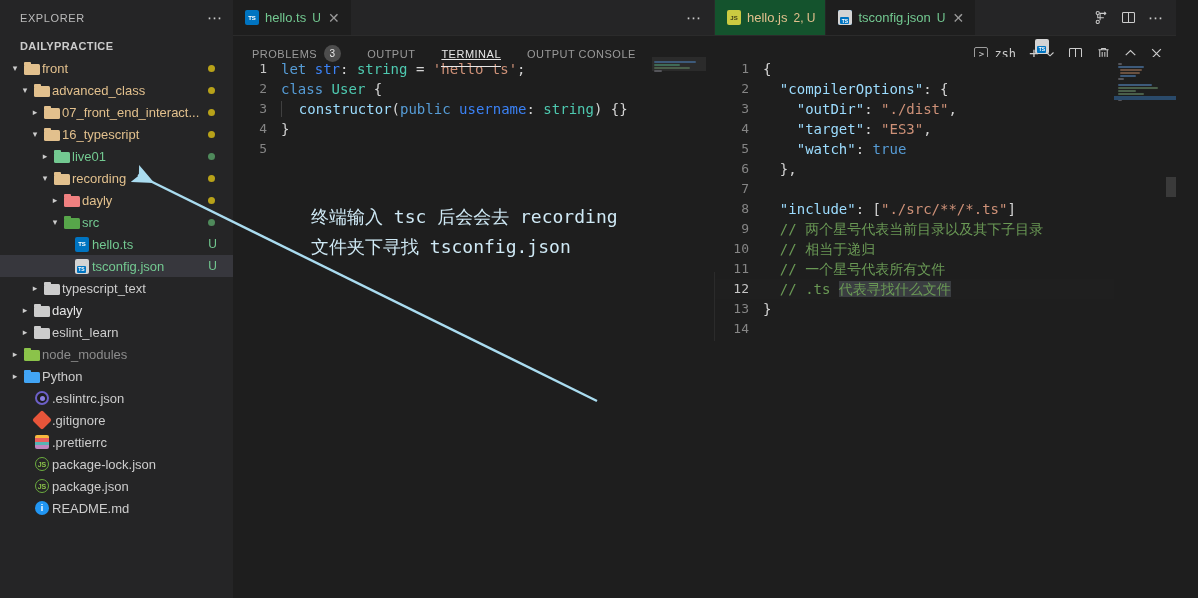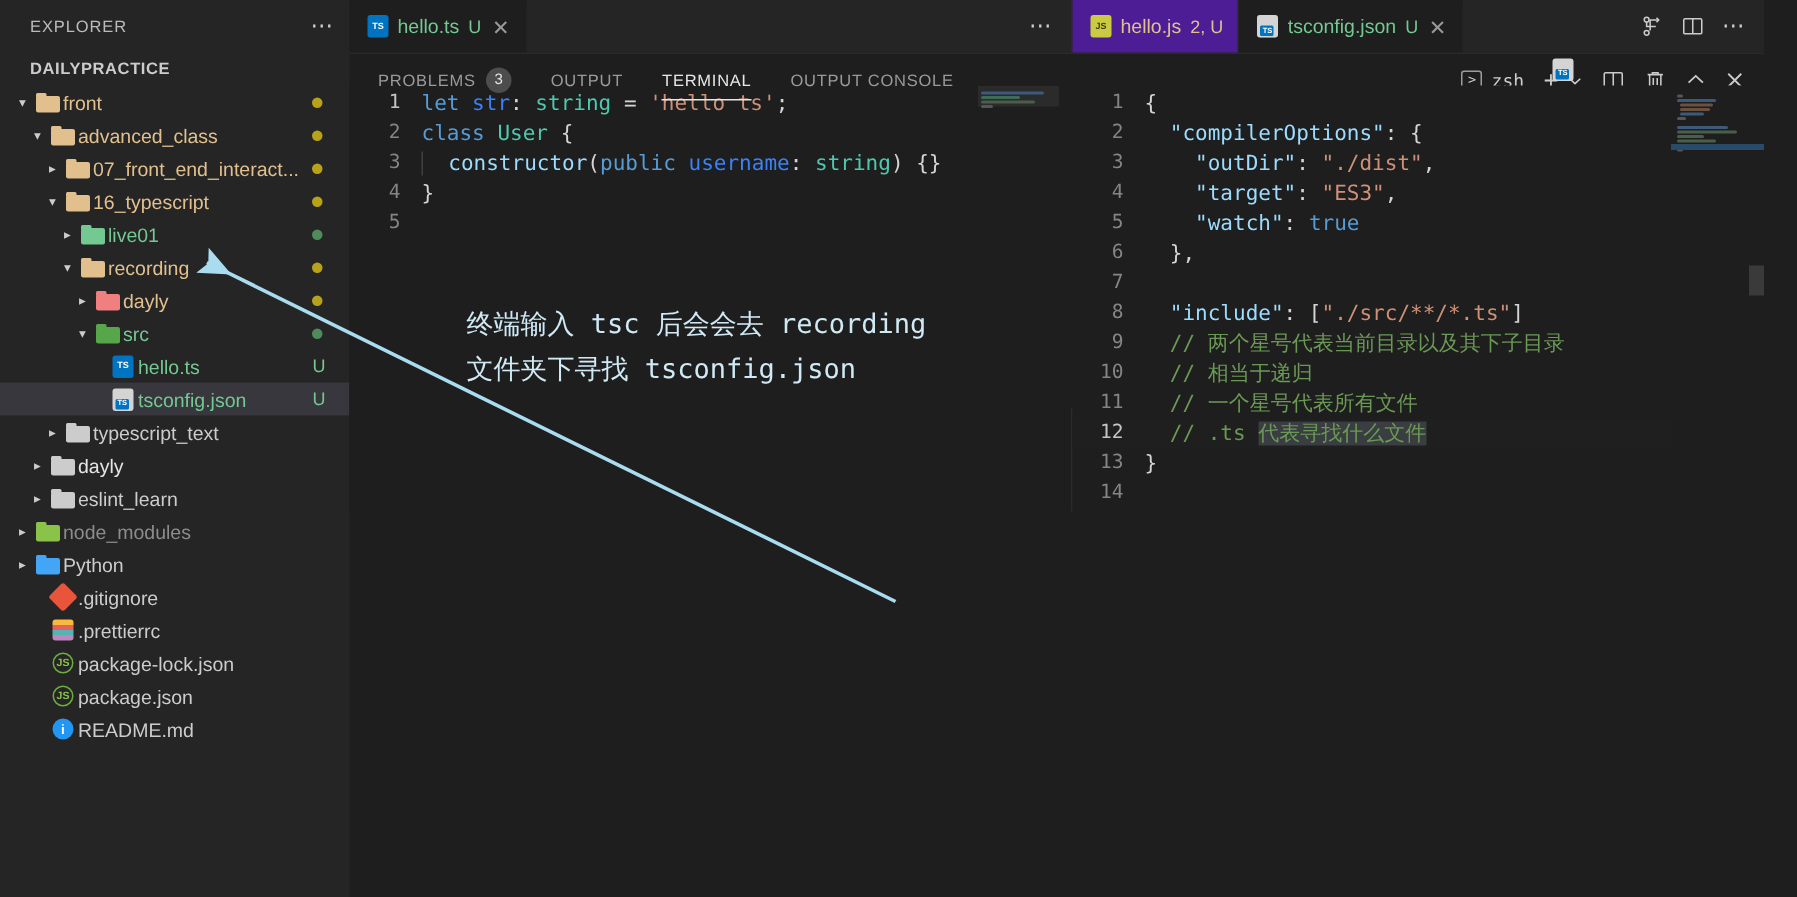--- a/index.html
+++ b/index.html
@@ -60,21 +60,21 @@
   
   .editors{ flex:1 1 auto; display:flex; flex-direction:column; background:#1e1e1e; }
   .toprow{ display:flex; height:35px; }
   .pane{ display:flex; flex-direction:column; }
   .paneL{ width:482px; flex:0 0 482px; border-right:1px solid #2b2b2b; }
   .paneR{ flex:1 1 auto; }
 
   .tabbar{ height:35px; display:flex; align-items:stretch; background:#252526; position:relative; }
   .tab{
     display:flex; align-items:center; gap:6px; padding:0 10px 0 12px;
-    font-size:13px; background:#4c1d95; color:#9a9a9a; cursor:pointer;
+    font-size:13px; background:#14532d; color:#9a9a9a; cursor:pointer;
     border-right:1px solid #252526; position:relative; max-width:240px;
   }
   .tab.active{ background:#1e1e1e; color:#ffffff; }
   .tab.active:after{ content:""; position:absolute; left:0; right:0; top:0; height:1px; background:#1e1e1e;}
   .tab .tname{ color:#73c991; }
   .tab.jsname .tname{ color:#e2c08d; }
   .tab .st{ color:#73c991; font-size:12px; }
   .tab .st.mod{ color:#e2c08d; }
   .tab .cls{ color:#9a9a9a; font-size:14px; width:14px; text-align:center; }
   .tabspacer{ flex:1 1 auto; background:#252526; display:flex; align-items:center;
@@ -114,21 +114,21 @@
   .mm-slider{ position:absolute; left:0; right:8px; background:rgba(255,255,255,.06); }
   .vscroll{ position:absolute; right:0; top:0; width:10px; bottom:0; }
   .vthumb{ position:absolute; right:0; width:10px; background:#4f4f4f; }
 
   
   .panel{ height:237px; background:#1e1e1e; border-top:1px solid #2b2b2b;
           display:flex; flex-direction:column; }
   .panel-head{ height:35px; display:flex; align-items:center; padding-left:19px; gap:26px; }
   .ptab{ font-size:11px; letter-spacing:.5px; color:#9a9a9a; position:relative; cursor:pointer;
          display:flex; align-items:center; gap:7px; height:35px; }
-  .ptab.active{ color:#e7e7e7; }
+  .ptab.active{ color:#e7e7e7;text-decoration:underline; }
   .ptab.active:after{ content:""; position:absolute; left:0; right:0; bottom:4px;
                       height:1px; background:#e7e7e7; }
   .pbadge{ background:#4d4d4d; color:#e7e7e7; border-radius:9px; min-width:17px; height:17px;
            display:inline-flex; align-items:center; justify-content:center; font-size:10px; padding:0 5px;}
   .panel-actions{ margin-left:auto; display:flex; align-items:center; gap:13px; padding-right:13px;
                   color:#cccccc; }
   .zshbtn{ display:flex; align-items:center; gap:6px; font-size:12px;
            font-family:"DejaVu Sans Mono", monospace; color:#cccccc; cursor:pointer; }
   .zshbox{ width:14px; height:14px; border:1px solid #9d9d9d; border-radius:2px;
            display:flex; align-items:center; justify-content:center; font-size:9px; }
@@ -278,20 +278,30 @@
           </span>
           <span class="lbl dim" style="color:#8c8c8c">node_modules</span>
         </div>
         <div class="row">
           <span style="display:inline-block;width:8px;flex:0 0 8px;"></span>
           <span class="tw">▸</span>
           <span class="ic">
             <span class="fld" style="--fc:#42a5f5"></span>
           </span>
           <span class="lbl grey" style="color:#cccccc">Python</span>
+        </div>
+        <div class="row">
+          <span style="display:inline-block;width:18px;flex:0 0 18px;"></span>
+          <span class="tw"></span>
+          <span class="ic">
+            <span class="circ" style="border:2px solid #6c5fc7;background:#1e1e1e;">
+              <span style="width:5px;height:5px;border-radius:50%;background:#8a7fe0;"></span>
+            </span>
+          </span>
+          <span class="lbl grey" style="color:#cccccc">.eslintrc.json</span>
         </div>
         <div class="row">
           <span style="display:inline-block;width:18px;flex:0 0 18px;"></span>
           <span class="tw"></span>
           <span class="ic">
             <span style="display:inline-block;width:14px;height:14px;background:#e8553a;transform:rotate(45deg);border-radius:2px;"></span>
           </span>
           <span class="lbl grey" style="color:#cccccc">.gitignore</span>
         </div>
         <div class="row">

